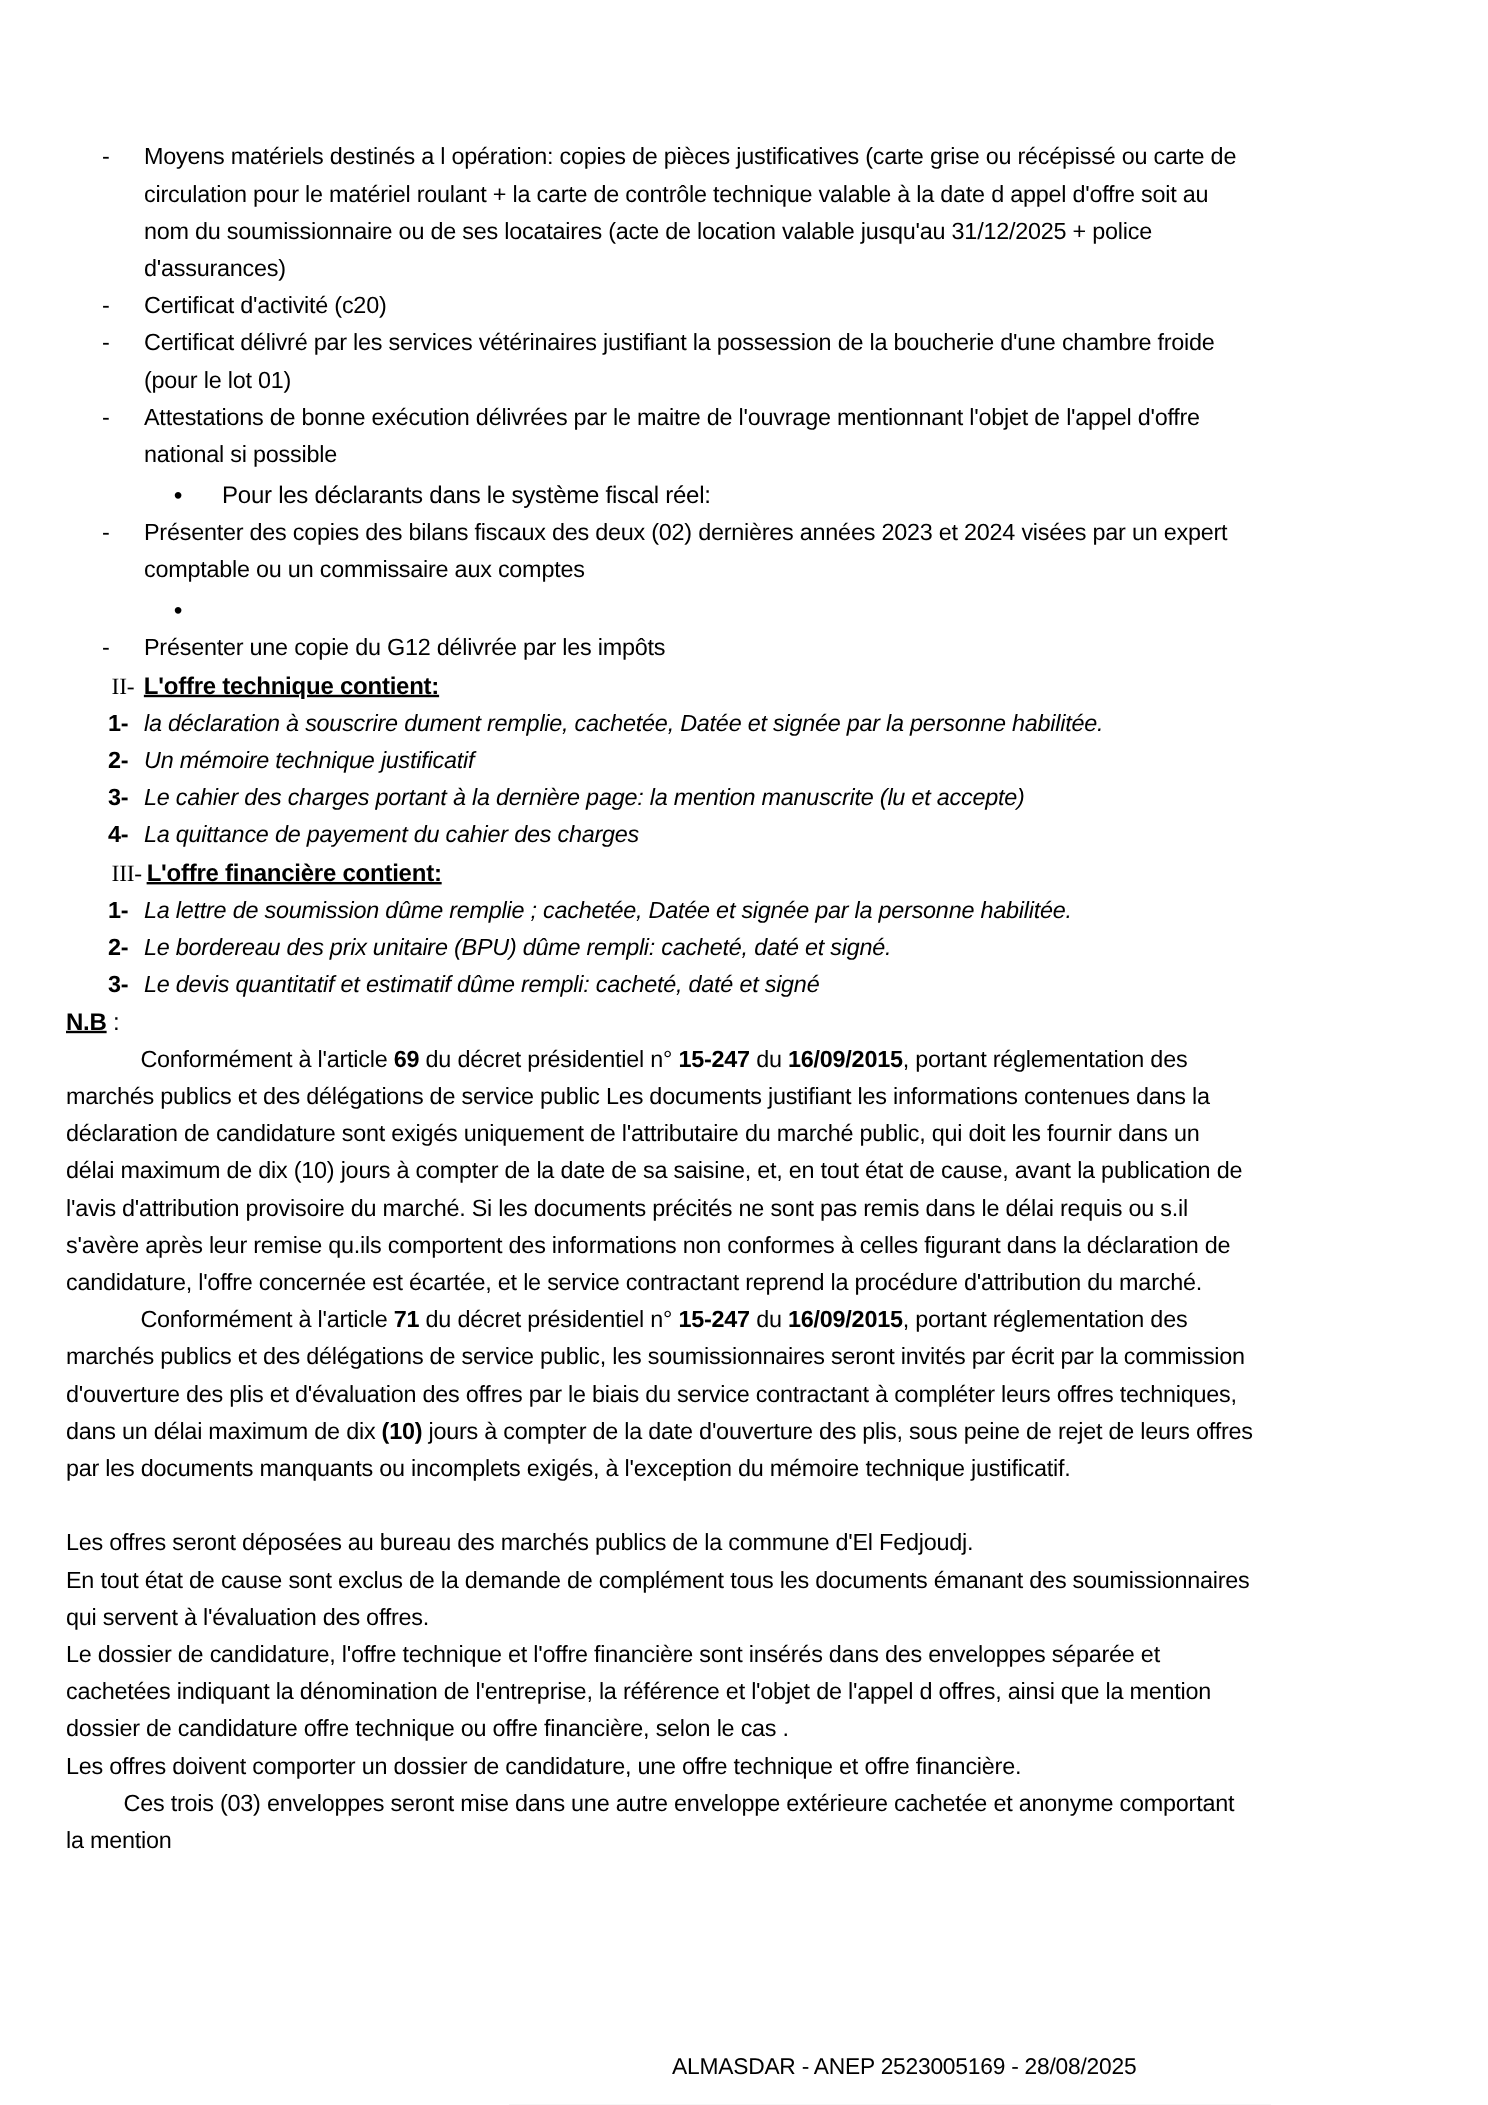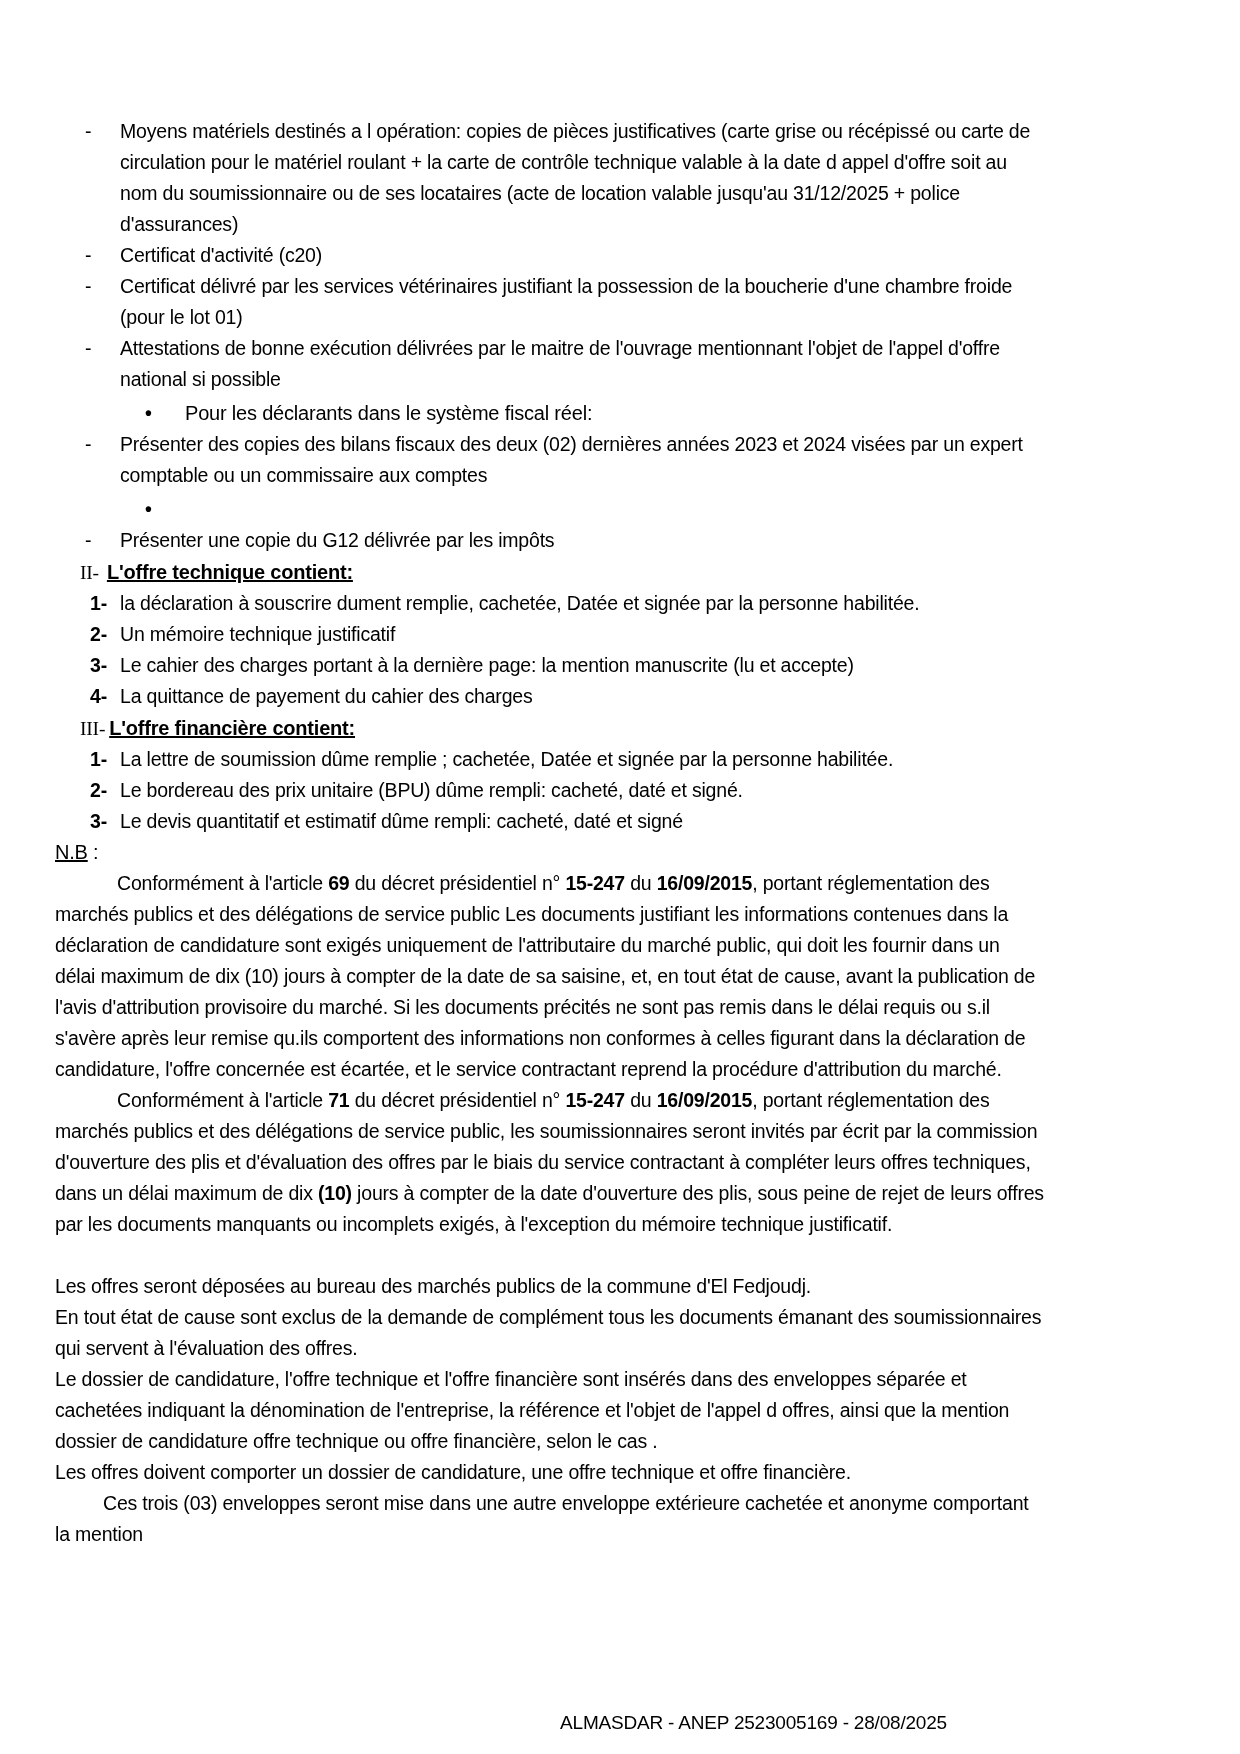--- a/index.html
+++ b/index.html
@@ -25,31 +25,31 @@
   .dash-item { display:flex; }
   .dash-item .marker { flex:0 0 35px; margin-left:30px; }
   .dash-item .itxt { flex:1; }
 
   .sec-title { font-weight:bold; font-size:20.5px; margin-top:2px; }
 
   .bullet-item { display:flex; margin-left:90px; margin-top:3px; }
   .bullet-item .marker { flex:0 0 40px; font-weight:bold; }
   .bullet-item .bhead { font-weight:normal; font-size:20px; }
 
-  .roman-line { margin-left:25px; margin-top:1px; }
+  .roman-line { margin-left:38px; margin-top:1px; }
   .roman-line .roman { font-family:"Liberation Serif", serif; margin-right:8px; }
   .roman-line.tight .roman { margin-right:4px; }
   .roman-line .rhead { font-weight:bold; font-size:20px; text-decoration:underline; }
 
   .num-item { display:flex; margin-left:35px; }
   .num-item .num { flex:0 0 30px; font-weight:bold; }
-  .num-item .itxt { flex:1; }
+  .num-item .itxt { flex:1;font-style:italic; }
 
   .nb-line { font-size:20px; }
-  .nb-line .nb { font-weight:normal; text-decoration:underline; }
+  .nb-line .nb { font-weight:bold; text-decoration:underline; }
 
   p.para { margin:0; }
   p.para .b { font-weight:bold; }
   .indent { text-indent:62px; }
   .indent-sm { text-indent:48px; }
   .gap-above { margin-top:31px !important; }
 
   .footer {
     position:absolute;
     top:1712px; left:12px; right:0;

